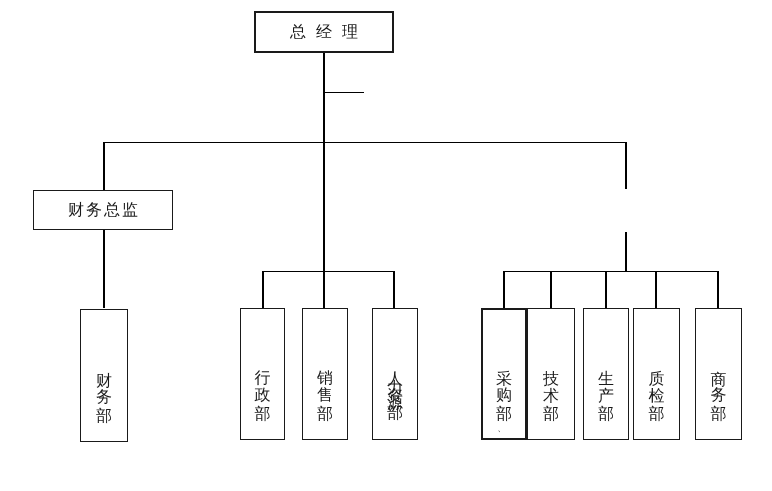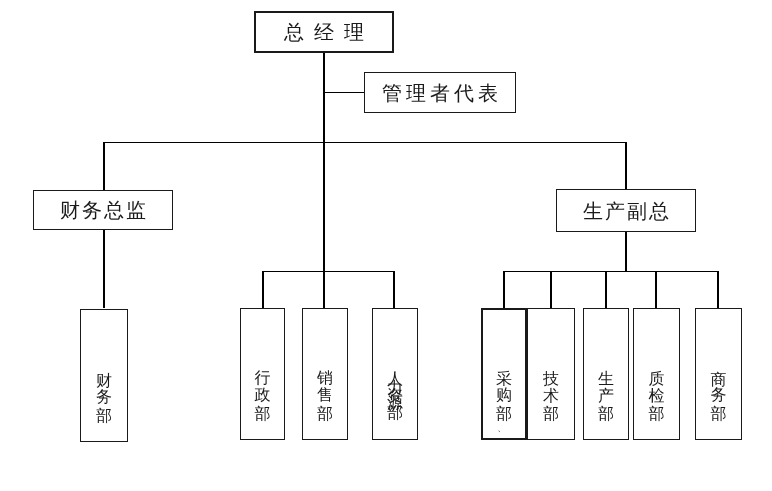--- a/index.html
+++ b/index.html
@@ -22,21 +22,21 @@
     background: #000000;
   }
   
   .hnode {
     position: absolute;
     border: 1px solid #1a1a1a;
     background: #ffffff;
     display: flex;
     align-items: center;
     justify-content: center;
-    font-size: 20px;
+    font-size: 16px;
     line-height: 1;
     white-space: nowrap;
     box-sizing: border-box;
   }
   .hnode.root {
     border-width: 2px;
     letter-spacing: 10px;
     text-indent: 10px;
   }
   .hnode.rep {
@@ -103,29 +103,23 @@
   <div class="ln" style="left:503px; top:271px; width:2px; height:37px;"></div>
   <div class="ln" style="left:550px; top:271px; width:2px; height:37px;"></div>
   <div class="ln" style="left:605px; top:271px; width:2px; height:37px;"></div>
   <div class="ln" style="left:655px; top:271px; width:2px; height:37px;"></div>
   <div class="ln" style="left:717px; top:271px; width:2px; height:37px;"></div>
 
   <div class="hnode root" style="left:254px; top:11px; width:140px; height:42px;">
     <span>总经理</span>
   </div>
 
-  <div class="hnode rep" style="left:364px; top:72px; width:152px; height:41px;">
-    <span>管理者代表</span>
-  </div>
 
   <div class="hnode dir" style="left:33px; top:190px; width:140px; height:40px;">
     <span>财务总监</span>
-  </div>
-  <div class="hnode dir" style="left:556px; top:189px; width:140px; height:43px;">
-    <span>生产副总</span>
   </div>
 
   <div class="vnode" style="left:80px; width:48px; top:309px; height:133px;">
     <span class="vlabel">财务部</span>
   </div>
 
   <div class="vnode" style="left:240px; width:45px;">
     <span class="vlabel">行政部</span>
   </div>
   <div class="vnode" style="left:302px; width:46px;">

